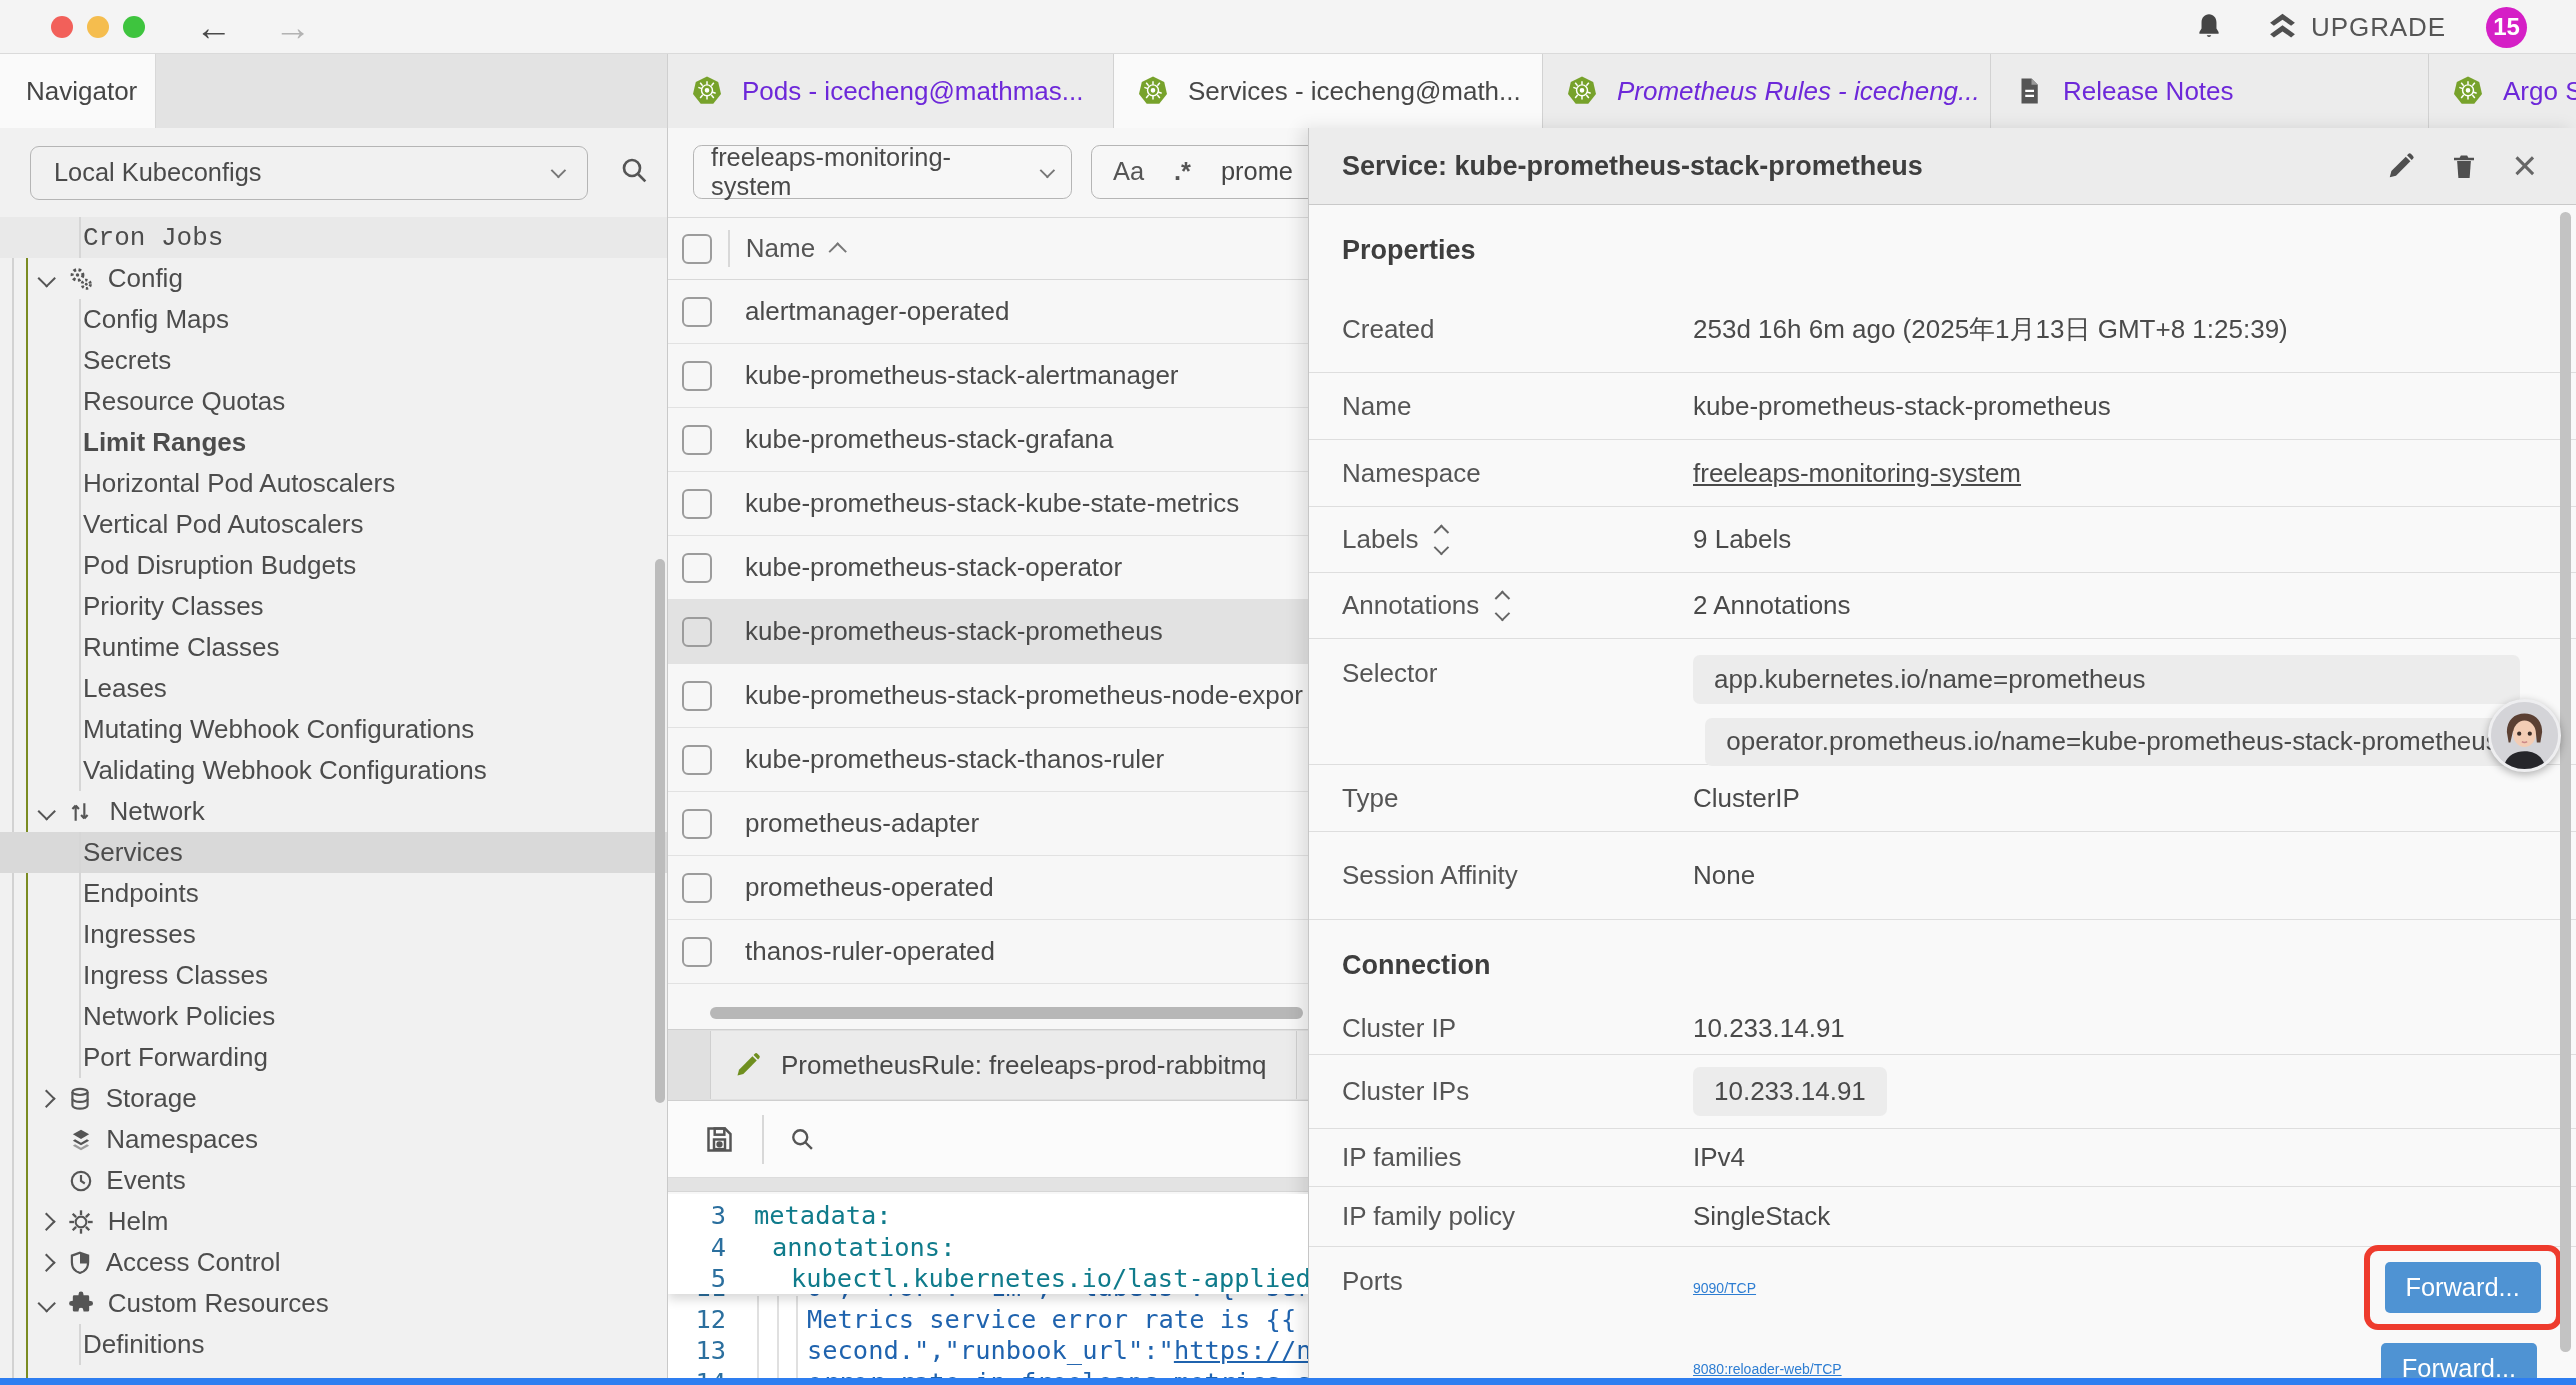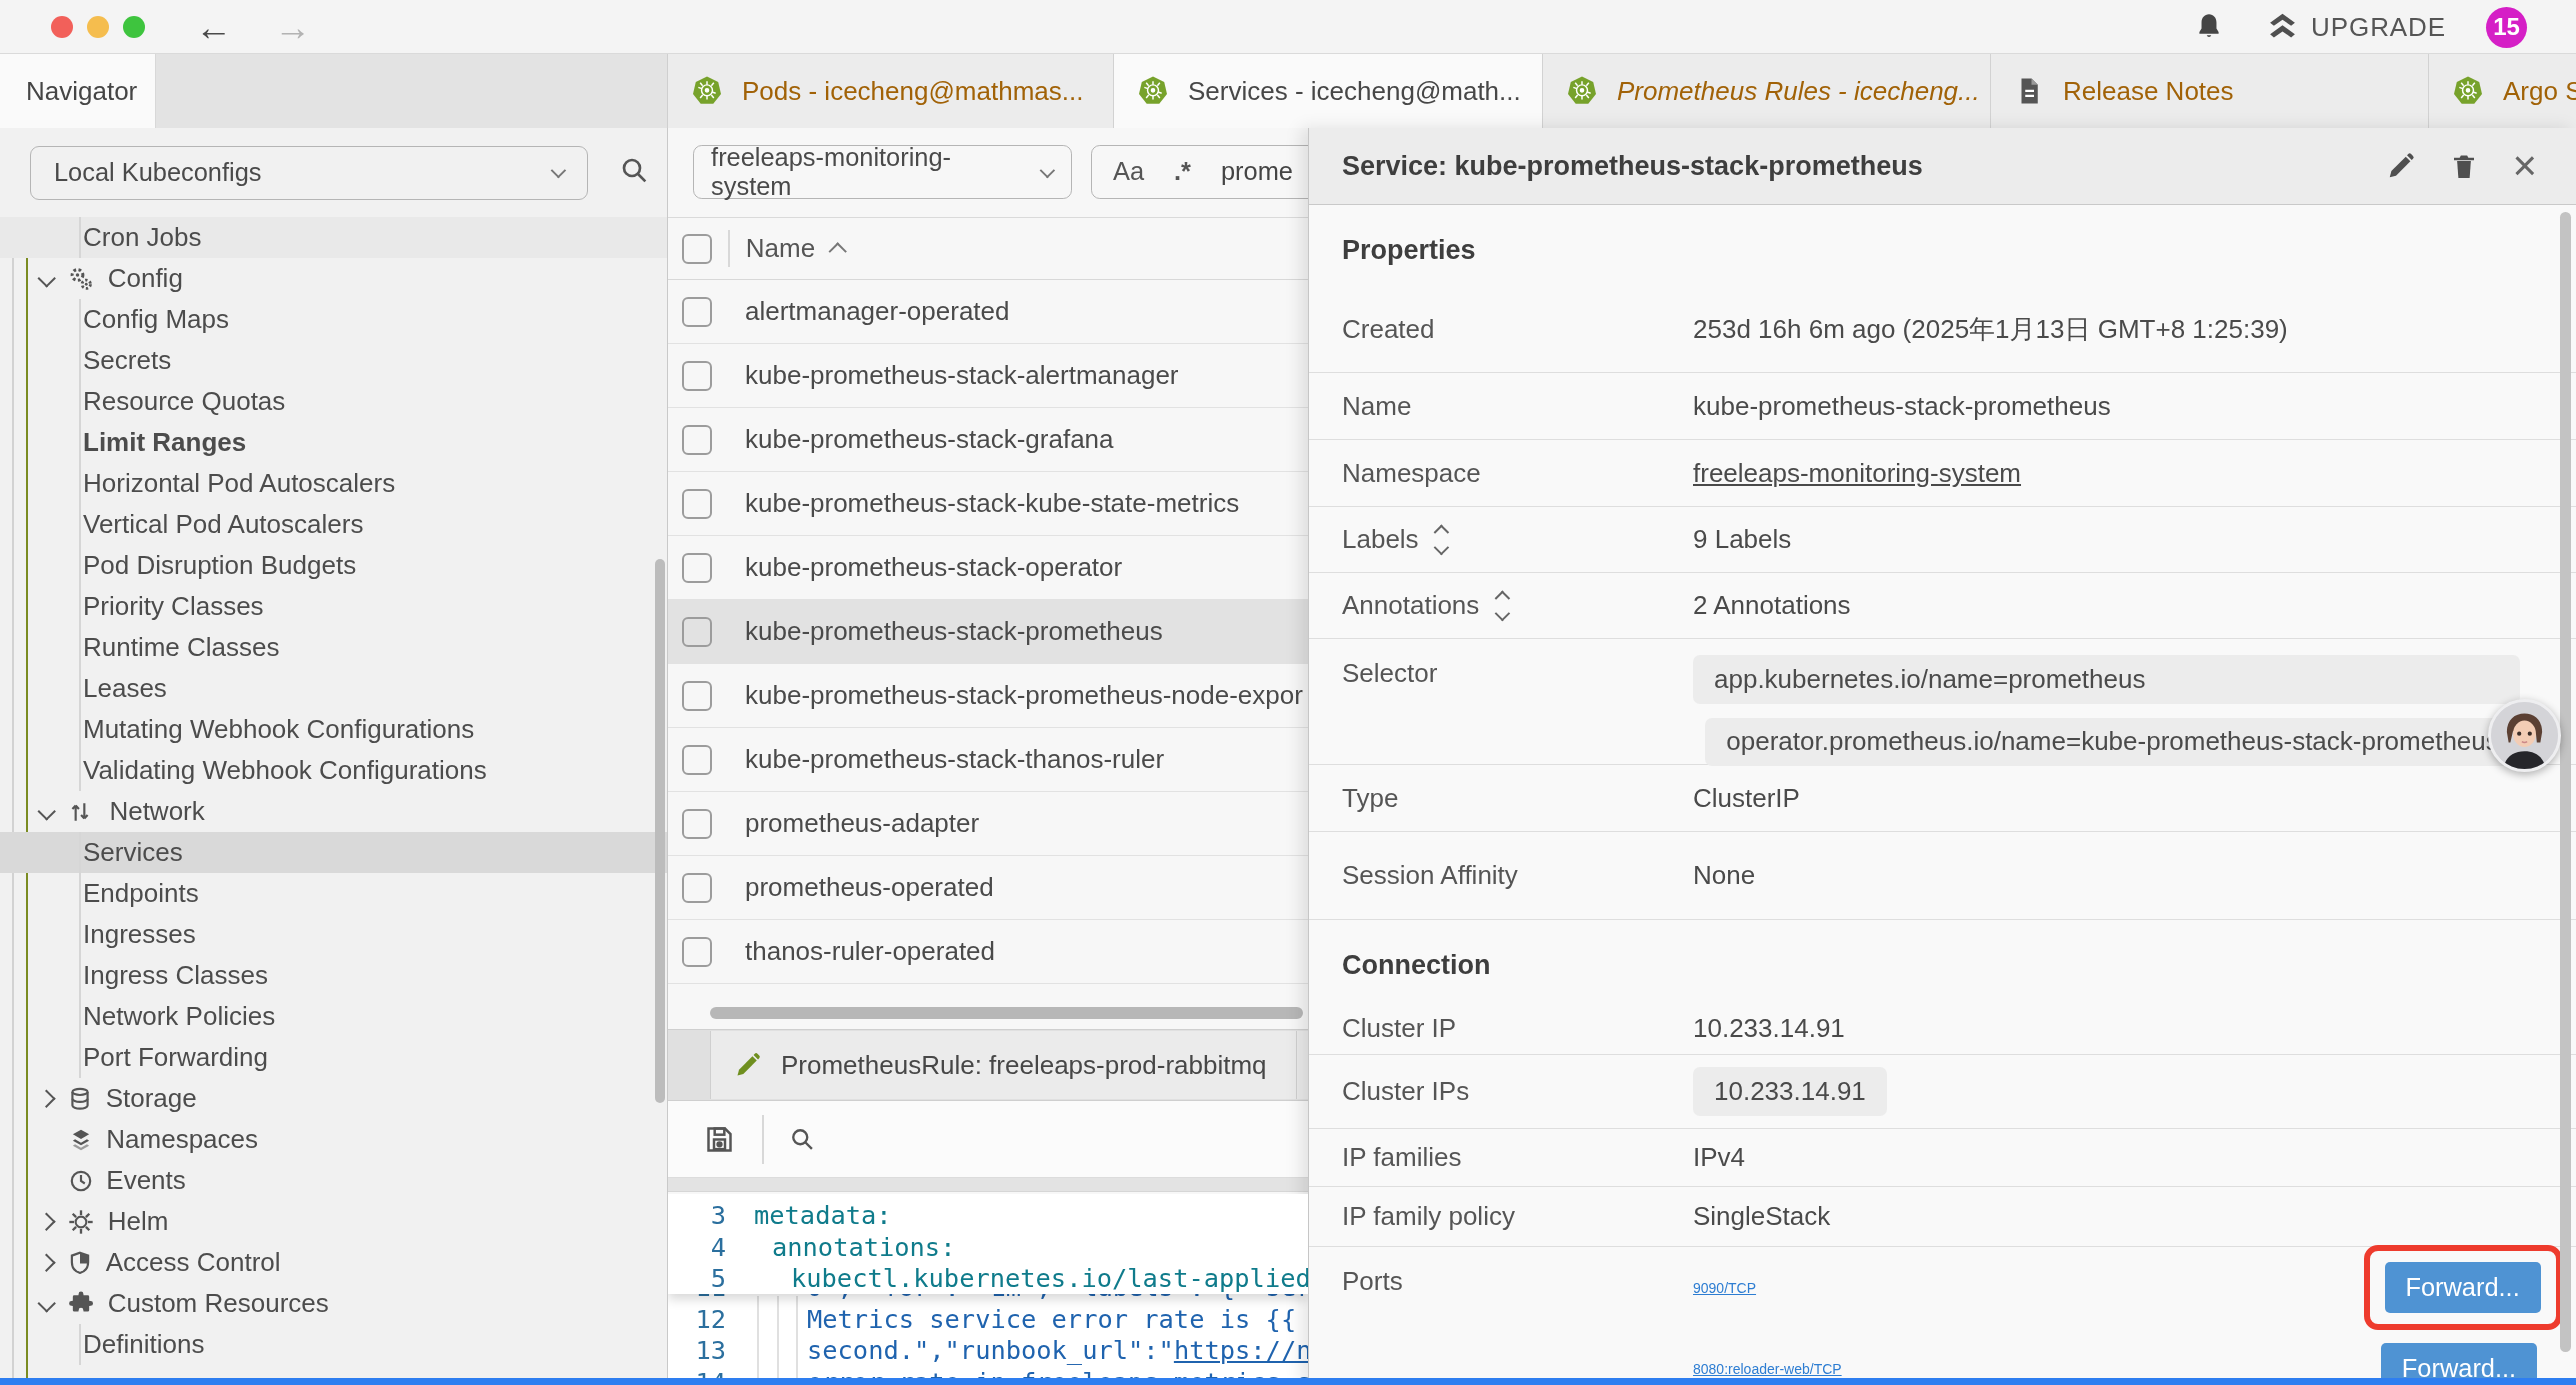--- a/index.html
+++ b/index.html
@@ -12,21 +12,21 @@
   .navarrow{position:absolute;top:1.8px;font-size:37px;color:#4a4a4a;line-height:51px;}
   .navarrow.fwd{color:#b3b3b3}
   .tb-right{position:absolute;right:49px;top:0;height:54px;display:flex;align-items:center;gap:40px;}
   .upg{display:flex;align-items:center;gap:11px;color:#555;font-size:26px;letter-spacing:0.9px;}
   .badge{width:41px;height:41px;border-radius:50%;background:#d51fc6;color:#fff;font-size:24px;font-weight:bold;display:flex;align-items:center;justify-content:center;}
   
   .tabbar{position:absolute;left:0;top:54px;width:100%;height:74px;background:#e3e3e3;display:flex;}
   .tab-left{width:668px;height:100%;border-right:1.8px solid #cfcfcf;background:#e3e3e3;flex:none;position:relative;box-sizing:border-box;}
   .nav-tab{position:absolute;left:0;top:0;width:156px;height:100%;background:#fafafa;border-right:1.8px solid #d8d8d8;display:flex;align-items:center;padding-left:26px;font-size:26px;color:#454545;box-sizing:border-box;}
   .main-tabs{flex:1;display:flex;height:100%;overflow:hidden;}
-  .mtab{height:100%;box-sizing:border-box;border-right:1.8px solid #d2d2d2;background:#ececec;display:flex;align-items:center;gap:19px;padding:0 23px;font-size:26px;color:#a16207;flex:none;overflow:hidden;white-space:nowrap;}
+  .mtab{height:100%;box-sizing:border-box;border-right:1.8px solid #d2d2d2;background:#ececec;display:flex;align-items:center;gap:19px;padding:0 23px;font-size:26px;color:#6d28d9;flex:none;overflow:hidden;white-space:nowrap;}
   .mtab.active{background:#fafafa;color:#474747;}
   .mtab.italic .mtab-label{font-style:italic;}
   .icon svg{display:block}
   
   .sidebar{position:absolute;left:0;top:128px;width:668px;height:1257px;background:#f1f1f1;border-right:1.8px solid #c9c9c9;box-sizing:border-box;overflow:hidden;}
   .ctx-row{position:relative;height:89px;border-bottom:1.8px solid #d6d6d6;}
   .ctx-select{position:absolute;left:30px;top:17.5px;width:558px;height:54px;border:1.8px solid #b5b5b5;border-radius:9px;box-sizing:border-box;display:flex;align-items:center;padding:0 23px;font-size:25.4px;color:#4a4a4a;}
   .side-search{position:absolute;right:17.5px;top:26px;}
   .tree{position:absolute;left:0;top:89px;right:0;bottom:0;}
   .guide{position:absolute;top:0;bottom:0;width:1.8px;background:#d2d2d2;z-index:0;}
@@ -243,21 +243,21 @@
             <line x1="15" y1="15" x2="20.5" y2="20.5"></line>
           </svg>
         </span>
     </div>
     <div class="tree">
       <span class="guide" style="left:12.3px"></span>
       <span class="guide olive" style="left:26px"></span>
       <div id="tree-rows">
           <div class="trow leaf subtle">
             <span class="leafguide"></span>
-            <span class="lbl" style="margin-left: 83px;">Cron Jobs</span>
+            <span class="lbl" style="margin-left: 83px; font-family: Liberation Mono, monospace;">Cron Jobs</span>
           </div>
           <div class="trow group">
             <span class="chv" style="margin-left: 40px;"></span>
             <span class="icon" style="margin-left: 14px;">
               <svg viewBox="0 0 24 24" width="28" height="28" fill="none" stroke="#555">
                 <circle cx="9" cy="8.5" r="4.6" stroke-width="2.6" stroke-dasharray="2.3 2.1"></circle>
                 <circle cx="9" cy="8.5" r="1.5" fill="#555" stroke="none"></circle>
                 <circle cx="16.5" cy="16.5" r="3.6" stroke-width="2.4" stroke-dasharray="2 1.9"></circle>
                 <circle cx="16.5" cy="16.5" r="1.2" fill="#555" stroke="none"></circle>
               </svg>

